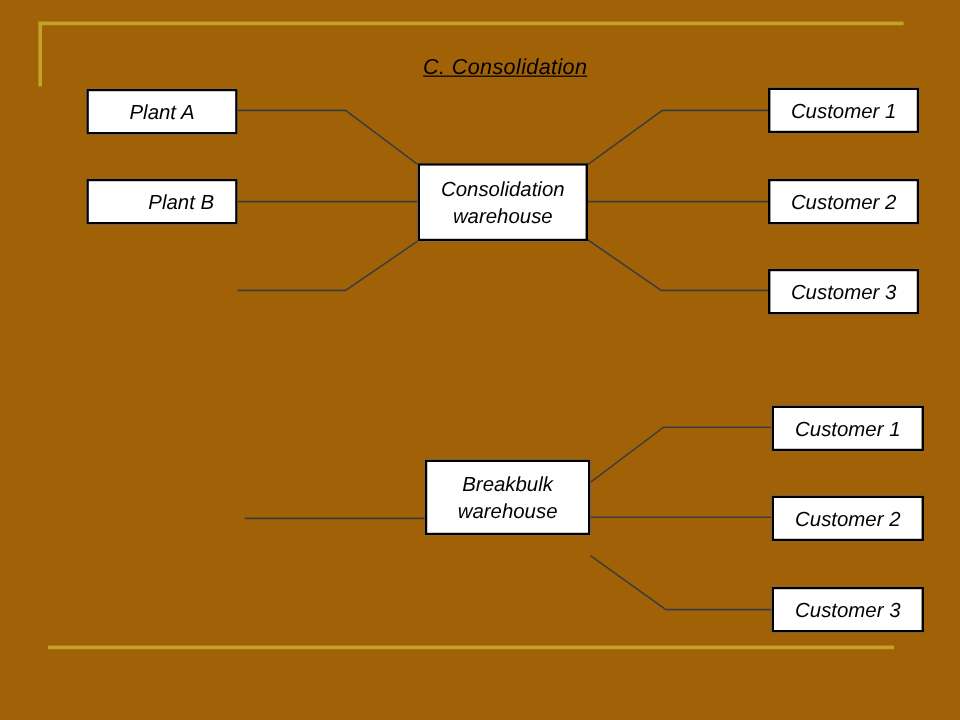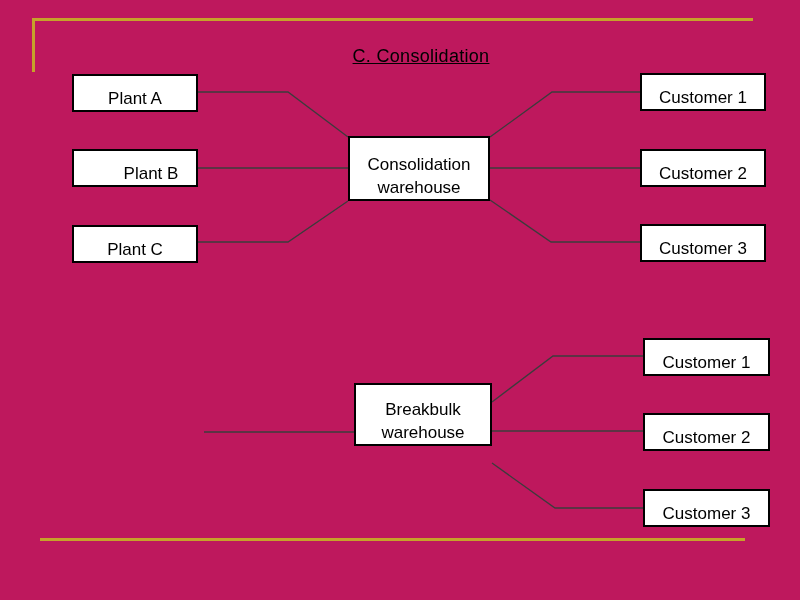--- a/index.html
+++ b/index.html
@@ -9,21 +9,22 @@
     height: 600px;
     background: #ffffff;
     overflow: hidden;
     font-family: "Liberation Sans", sans-serif;
     color: #000000;
   }
   .stage {
     position: relative;
     width: 800px;
     height: 600px;
-    background: #be185d;
+    background: #a16207;
+    font-style: italic;
   }
   
   .gold { position: absolute; background: #C6A22A; }
   #deco-top-h    { left: 33px;  top: 18px;  width: 720px; height: 3px; }
   #deco-top-v    { left: 32px;  top: 18px;  width: 3px;   height: 54px; }
   #deco-bottom-h { left: 40px;  top: 538px; width: 705px; height: 3px; }
 
   
   svg.connectors {
     position: absolute;
@@ -38,21 +39,21 @@
 
   
   .node {
     position: absolute;
     box-sizing: border-box;
     background: #ffffff;
     border: 2px solid #000000;
     display: flex;
     flex-direction: column;
     align-items: center;
-    justify-content: flex-end;
+    justify-content: center;
     font-size: 17px;
     line-height: 23px;
     text-align: center;
     white-space: nowrap;
   }
 
   
   .section-title {
     position: absolute;
     font-size: 18px;
@@ -105,23 +106,20 @@
   </svg>
 
   <div class="section-title" id="title-consolidation">C. Consolidation</div>
 
   <div class="node" id="plant-a">
     <span>Plant A</span>
   </div>
   <div class="node" id="plant-b">
     <span>Plant B</span>
   </div>
-  <div class="node" id="plant-c">
-    <span>Plant C</span>
-  </div>
 
   <div class="node" id="consolidation-hub">
     <span>Consolidation</span>
     <span>warehouse</span>
   </div>
 
   <div class="node" id="c-cust-1">
     <span>Customer 1</span>
   </div>
   <div class="node" id="c-cust-2">

